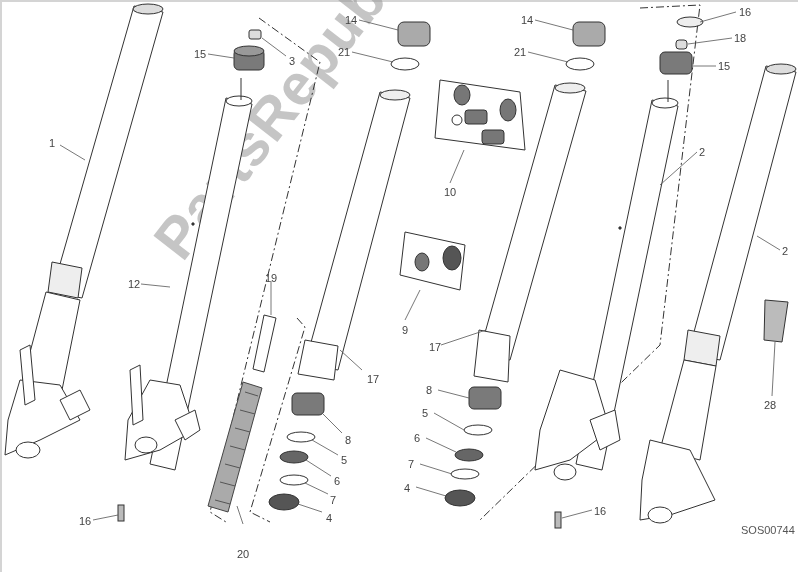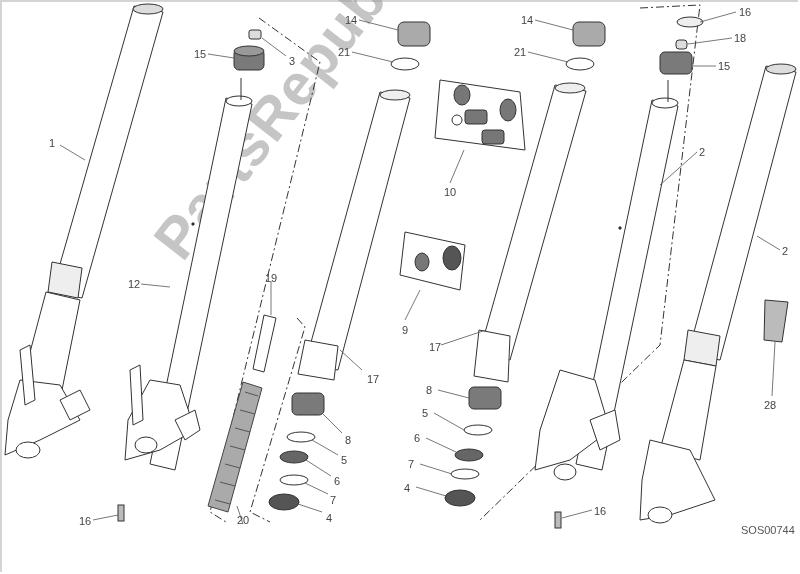--- a/index.html
+++ b/index.html
@@ -208,18 +208,18 @@
 <div class="callout" style="left:345px;top:14px">14</div>
 <div class="callout" style="left:521px;top:14px">14</div>
 <div class="callout" style="left:194px;top:48px">15</div>
 <div class="callout" style="left:718px;top:60px">15</div>
 <div class="callout" style="left:79px;top:515px">16</div>
 <div class="callout" style="left:594px;top:505px">16</div>
 <div class="callout" style="left:367px;top:373px">17</div>
 <div class="callout" style="left:429px;top:341px">17</div>
 <div class="callout" style="left:734px;top:32px">18</div>
 <div class="callout" style="left:265px;top:272px">19</div>
-<div class="callout" style="left:237px;top:514px">20</div>
+<div class="callout" style="left:237px;top:548px">20</div>
 <div class="callout" style="left:338px;top:46px">21</div>
 <div class="callout" style="left:514px;top:46px">21</div>
 <div class="callout" style="left:764px;top:399px">28</div>
 
 <div class="code">SOS00744</div>
 
 </body></html>

